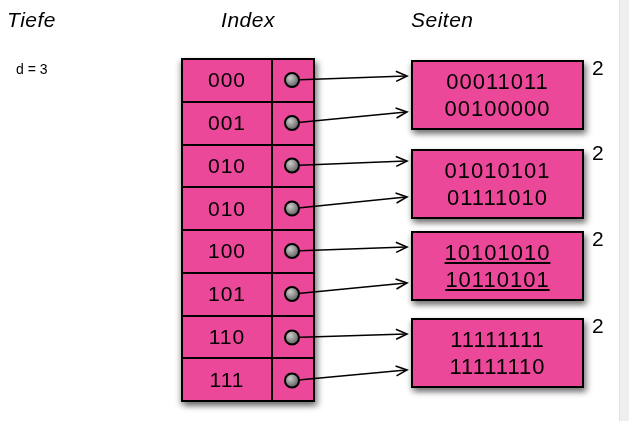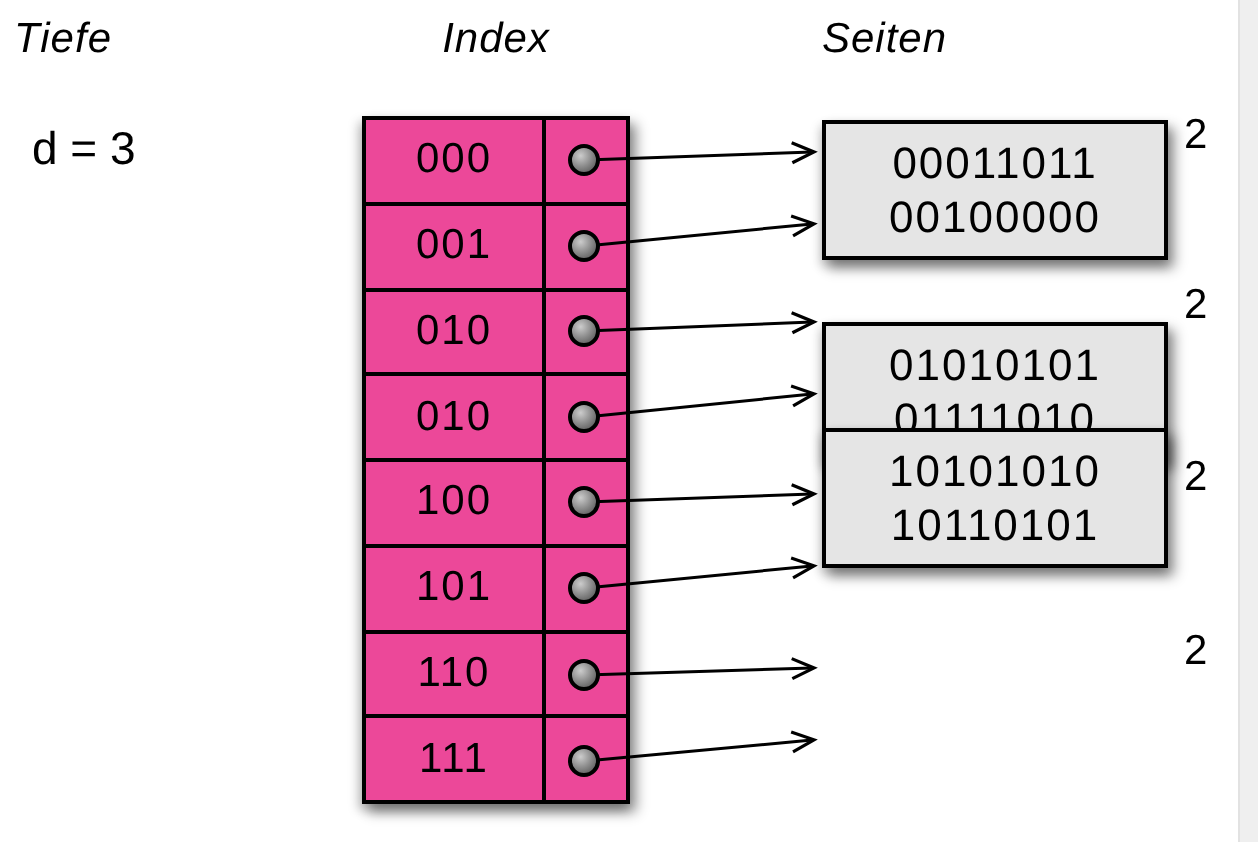--- a/index.html
+++ b/index.html
@@ -23,21 +23,21 @@
     font-weight: normal;
     letter-spacing: 0.5px;
     white-space: nowrap;
   }
   #tiefe-title { left: 7px; top: 8px; }
   #index-title { left: 181px; top: 8px; width: 134px; text-align: center; }
   #seiten-title { left: 411px; top: 8px; width: 173px; }
   #depth-value {
     position: absolute;
     left: 16px; top: 61px;
-    font-size: 23px;
+    font-size: 14px;
     white-space: nowrap;
   }
   
   #index-table {
     position: absolute;
     left: 181px; top: 58px;
     width: 134px; height: 344px;
     box-sizing: border-box;
     border: 2px solid #000;
     background: #ec4899;
@@ -61,21 +61,21 @@
     letter-spacing: 1px;
   }
   .idx-ptr { flex: 1; }
   
   .page-box {
     position: absolute;
     left: 411px;
     width: 173px; height: 70px;
     box-sizing: border-box;
     border: 2px solid #000;
-    background: #e5e5e5;
+    background: #ec4899;
     display: flex;
     flex-direction: column;
     align-items: center;
     justify-content: center;
     gap: 1px;
     box-shadow: 3px 4px 6px rgba(0,0,0,0.45), -1px 3px 5px rgba(0,0,0,0.18);
   }
   .page-box .val {
     font-size: 22px;
     line-height: 26px;
@@ -83,22 +83,22 @@
     white-space: nowrap;
   }
   .local-depth {
     position: absolute;
     left: 592px;
     width: 24px;
     font-size: 21px;
     text-align: left;
   }
   #page-box-0 { top: 60px; }  #local-depth-0 { top: 56px; }
-  #page-box-1 { top: 161px; } #local-depth-1 { top: 141px; }
-  #page-box-2 { top: 214px; } #local-depth-2 { top: 227px; }
+  #page-box-1 { top: 149px; } #local-depth-1 { top: 141px; }
+  #page-box-2 { top: 231px; text-decoration: underline; } #local-depth-2 { top: 227px; }
   #page-box-3 { top: 318px; } #local-depth-3 { top: 314px; }
   
   #arrow-layer {
     position: absolute;
     left: 0; top: 0;
     width: 629px; height: 421px;
     pointer-events: none;
   }
   
   #page-edge {
@@ -165,20 +165,24 @@
     <div class="val">01111010</div>
   </div>
   <div class="local-depth" id="local-depth-1">2</div>
 
   <div class="page-box" id="page-box-2">
     <div class="val">10101010</div>
     <div class="val">10110101</div>
   </div>
   <div class="local-depth" id="local-depth-2">2</div>
 
+  <div class="page-box" id="page-box-3">
+    <div class="val">11111111</div>
+    <div class="val">11111110</div>
+  </div>
   <div class="local-depth" id="local-depth-3">2</div>
 
   <svg id="arrow-layer" viewBox="0 0 629 421" xmlns="http://www.w3.org/2000/svg">
     <defs>
       <marker id="ah" markerWidth="15" markerHeight="14" refX="11" refY="6" orient="auto" markerUnits="userSpaceOnUse">
         <path d="M1,1 L12,6 L1,11" fill="none" stroke="#000" stroke-width="1.6"></path>
       </marker>
       <radialGradient id="dotGrad" cx="38%" cy="35%" r="70%">
         <stop offset="0%" stop-color="#cccccc"></stop>
         <stop offset="55%" stop-color="#8c8c8c"></stop>

